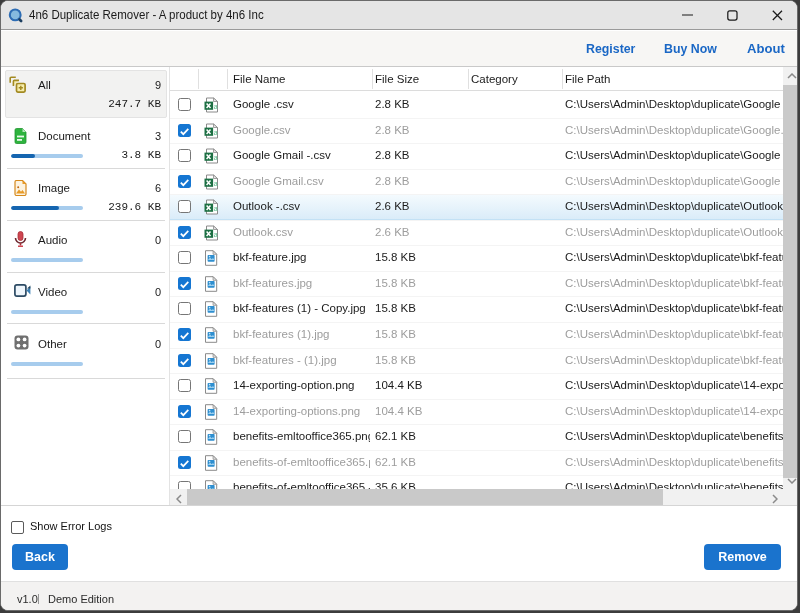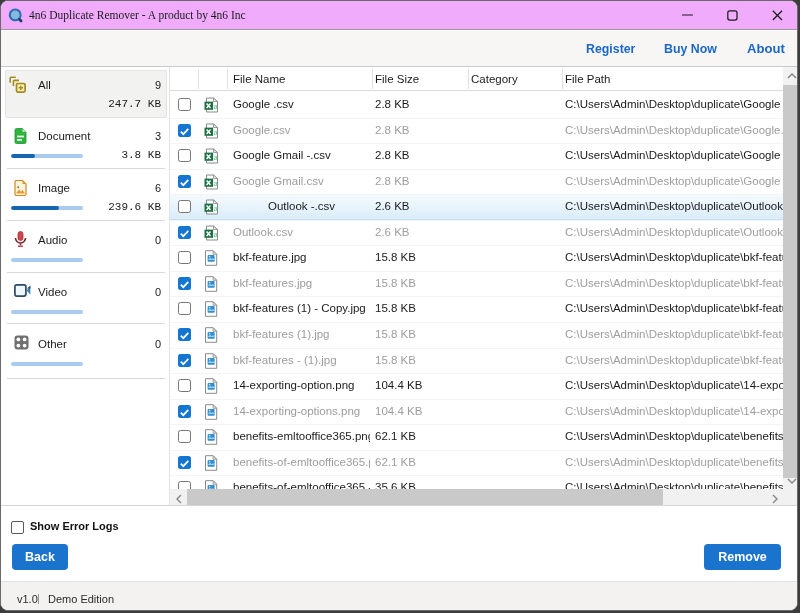--- a/index.html
+++ b/index.html
@@ -5,21 +5,21 @@
   * { margin:0; padding:0; box-sizing:border-box; }
   html,body { width:800px; height:613px; overflow:hidden; }
   body { background:#3c3c3c; font-family:"Liberation Sans", sans-serif; }
   #win {
     position:absolute; left:0; top:0; width:798px; height:611px;
     background:#fff; border-radius:8px; overflow:hidden;
     border:1px solid #6a6a6a;
   }
   .abs { position:absolute; }
   
-  #titlebar { position:absolute; left:0; top:0; width:100%; height:29px; background:#f0abfc; border-bottom:1px solid #9a9a9a;font-family:Liberation Serif, serif; }
+  #titlebar { position:absolute; left:0; top:0; width:100%; height:29px; background:#e5e5e5; border-bottom:1px solid #9a9a9a; }
   #title-text { position:absolute; left:28px; top:6px; font-size:13px; color:#1b1b1b; transform:scaleX(0.885); transform-origin:left center; white-space:nowrap; }
   
   #menubar { position:absolute; left:0; top:30px; width:100%; height:36px; background:#f7f6f4; border-bottom:1px solid #c9c9c9;text-align:right; }
   .menulink { position:absolute; top:10px; font-size:13px; font-weight:bold; color:#1a67c5; transform:scaleX(0.95); transform-origin:left center; }
   
   #sidebar { position:absolute; left:2px; top:66px; width:165px; height:438px; background:#fff; }
   #allblock { position:absolute; left:2px; top:3px; width:162px; height:48px; background:#f2f2f1; border:1px solid #e3e3e3; border-radius:2px; }
   .sep { position:absolute; left:4px; width:158px; height:1px; background:#d9d9d9; }
   .cat-label { position:absolute; left:35px; font-size:11.5px; color:#1b1b1b; }
   .cat-count { position:absolute; right:7px; font-size:11px; color:#1b1b1b; }
@@ -31,36 +31,36 @@
   #table { position:absolute; left:168px; top:66px; right:0; height:438px; background:#fff; border-left:1px solid #e3e3e3; }
   #thead { position:absolute; left:0; top:0; right:0; height:24px; background:#fff; border-bottom:1px solid #dcdcdc; }
   .th { position:absolute; top:6px; font-size:11.5px; color:#1b1b1b; }
   .colsep { position:absolute; top:2px; height:20px; width:1px; background:#e0e0e0; }
   #rows { position:absolute; left:0; top:25px; width:613px; height:397px; overflow:hidden; }
   .row { position:absolute; left:0; width:100%; height:25.55px; }
   .row .fname { position:absolute; left:63px; top:6px; font-size:11.5px; color:#1b1b1b; white-space:nowrap; width:137px; overflow:hidden; }
   .row .fsize { position:absolute; left:205px; top:6px; font-size:11.5px; color:#1b1b1b; white-space:nowrap; }
   .row .fpath { position:absolute; left:395px; top:6px; font-size:11.5px; color:#1b1b1b; white-space:nowrap; width:218px; overflow:hidden; }
   .row.checked .fname, .row.checked .fsize, .row.checked .fpath { color:#9d9d9d; }
-  .row.hl { background:linear-gradient(#f5fbfe,#daecf9); border-bottom:1px solid #c3e1f5;text-align:center; }
+  .row.hl { background:linear-gradient(#f5fbfe,#daecf9); border-bottom:1px solid #c3e1f5; }
   .rowsep { position:absolute; left:0; width:100%; height:1px; background:#f4f4f4; }
   .cb { position:absolute; left:8px; top:6px; width:13px; height:13px; border-radius:2.5px; }
   .cb.un { background:#fff; border:1.6px solid #767676; }
   .cb.ck { background:#1576d2; }
   .ficon { position:absolute; left:34px; top:5px; }
   
   #vscroll { position:absolute; left:613px; top:0; width:16px; height:422px; background:#f1f1f1; }
   #vthumb { position:absolute; left:0; top:18px; width:16px; height:393px; background:#c9c9c9; }
   #hscroll { position:absolute; left:0; top:422px; width:613px; height:16px; background:#f1f1f1; }
   #hthumb { position:absolute; left:17px; top:0; width:476px; height:16px; background:#c9c9c9; }
   #corner { position:absolute; left:613px; top:422px; width:16px; height:16px; background:#f1f1f1; }
   
   #bottom { position:absolute; left:0; top:504px; width:100%; height:76px; background:#fff; border-top:1px solid #d5d5d5; }
   #errcb { position:absolute; left:10px; top:15px; width:13px; height:13px; border:1.6px solid #5a5a5a; border-radius:2px; background:#fff; }
-  #errlabel { position:absolute; left:29px; top:14px; font-size:11px; font-weight:bold; color:#111; }
+  #errlabel { position:absolute; left:29px; top:14px; font-size:11px; font-weight:normal; color:#111; }
   .btn { position:absolute; top:38px; height:26px; background:#1a73cd; border-radius:4px; color:#fff; font-size:12.5px; font-weight:bold; text-align:center; line-height:26px; }
   
   #statusbar { position:absolute; left:0; top:580px; width:100%; height:31px; background:#f3f2f1; border-top:1px solid #e0e0e0; }
   #statusbar span { font-size:11px; color:#2b2b2b; }
 </style>
 </head>
 <body>
 <div id="win">
 
   <div id="titlebar">

